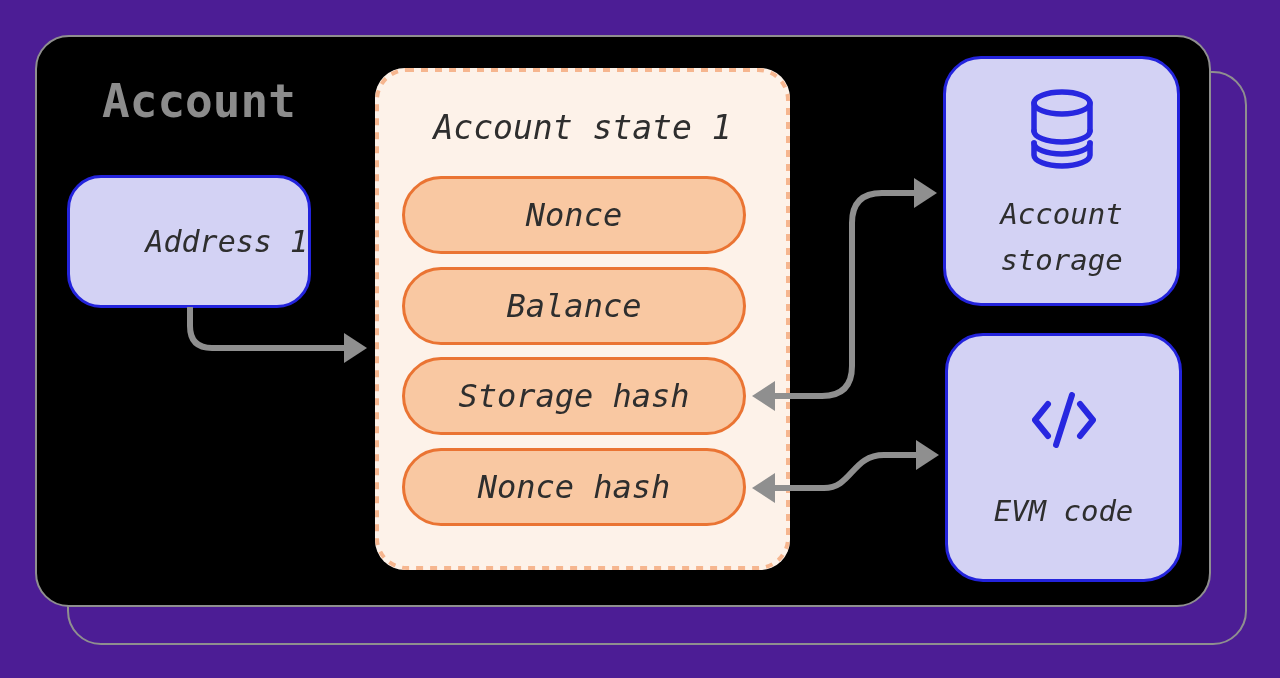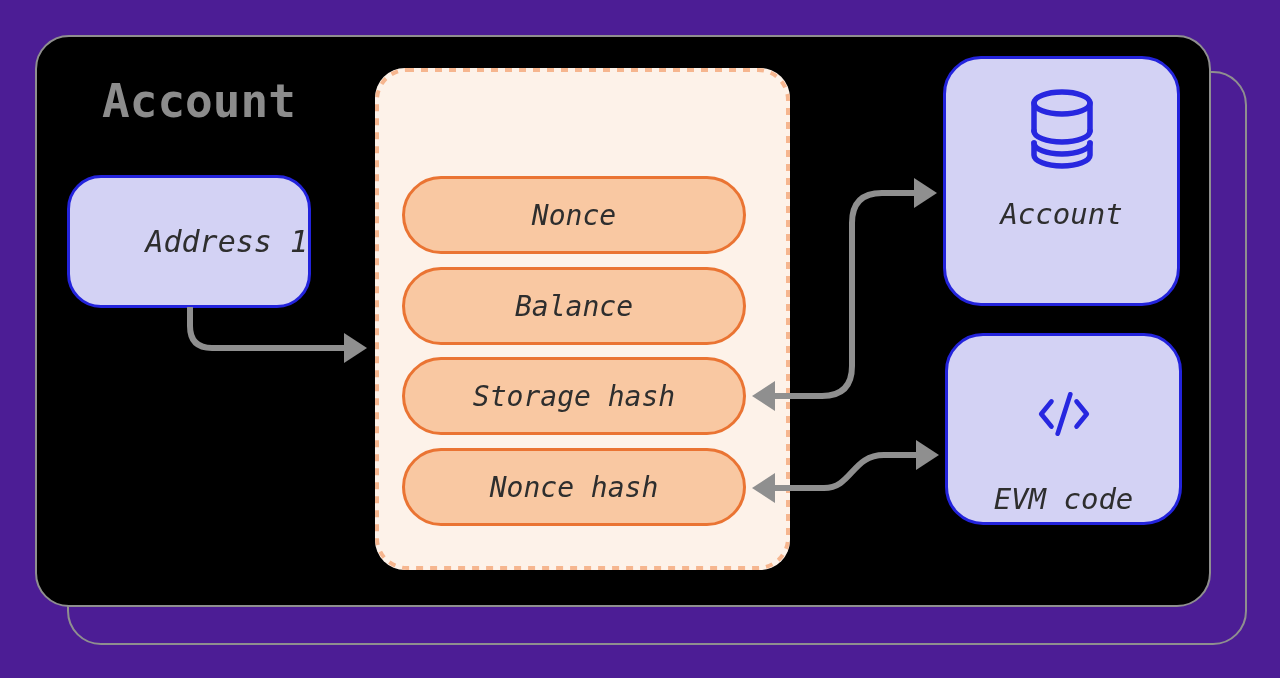--- a/index.html
+++ b/index.html
@@ -27,29 +27,29 @@
     position:absolute;left:375px;top:68px;width:415px;height:502px;
     background:#fdf2e9;border-radius:30px;
   }
   .state-title{
     margin-top:40px;text-align:center;font-style:italic;font-size:33px;color:#2e2e2e;
   }
   .pill{
     position:absolute;left:27px;width:344px;height:78px;box-sizing:border-box;
     background:#f9c8a2;border:3px solid #ea7433;border-radius:39px;
     display:flex;align-items:center;justify-content:center;
-    font-style:italic;font-size:28px;color:#2e2e2e;
+    font-style:italic;font-size:32px;color:#2e2e2e;
   }
   .pill-0{top:108px;} .pill-1{top:199px;} .pill-2{top:289px;} .pill-3{top:380px;}
   .side-box{
     border-radius:38px;display:flex;flex-direction:column;align-items:center;
     font-style:italic;font-size:29px;
   }
   .storage-box{left:943px;top:56px;width:237px;height:250px;padding-top:30px;}
-  .evm-box{left:945px;top:333px;width:237px;height:192px;padding-top:56px;}
+  .evm-box{left:945px;top:333px;width:237px;height:249px;padding-top:56px;}
   .side-label{text-align:center;line-height:46px;}
   .storage-box .side-label{margin-top:22px;}
   .evm-box .side-label{margin-top:40px;}
   .overlay{position:absolute;left:0;top:0;pointer-events:none;}
   .icon-svg{display:block;}
 </style>
 </head>
 <body>
 
 <div class="canvas">
@@ -57,20 +57,21 @@
   <div class="frame frame-shadow"></div>
   <div class="frame frame-main"></div>
 
   <div class="outer-title">Account</div>
 
   <div class="blue-box address-box">
     <span>Address 1</span>
   </div>
 
   <div class="state-box">
+    <div class="state-title">Account state 1</div>
     <div class="pill pill-0">
       <span>Nonce</span>
     </div>
     <div class="pill pill-2">
       <span>Storage hash</span>
     </div>
     <div class="pill pill-1">
       <span>Balance</span>
     </div>
     <div class="pill pill-3">
@@ -81,20 +82,21 @@
   <div class="blue-box side-box storage-box">
     <svg class="icon-svg" width="64" height="80" viewBox="0 0 64 80" fill="none" stroke="#2727e0" stroke-width="5.5" stroke-linecap="round">
       <ellipse cx="32" cy="14" rx="28" ry="11"></ellipse>
       <path d="M4 14 V42 M60 14 V42"></path>
       <path d="M4 42 a28 11 0 0 0 56 0"></path>
       <path d="M4 54 a28 11 0 0 0 56 0"></path>
       <path d="M4 66 a28 11 0 0 0 56 0 M4 54 v12 M60 54 v12"></path>
     </svg>
     <div class="side-label">
       <div>Account</div>
+      <div>storage</div>
     </div>
   </div>
 
   <div class="blue-box side-box evm-box">
     <svg class="icon-svg" width="64" height="56" viewBox="0 0 64 56" fill="none" stroke="#2727e0" stroke-width="6" stroke-linecap="round" stroke-linejoin="round">
       <polyline points="16,12 3,28 16,44"></polyline>
       <polyline points="48,12 61,28 48,44"></polyline>
       <line x1="40" y1="3" x2="24" y2="53"></line>
     </svg>
     <div class="side-label">EVM code</div>

